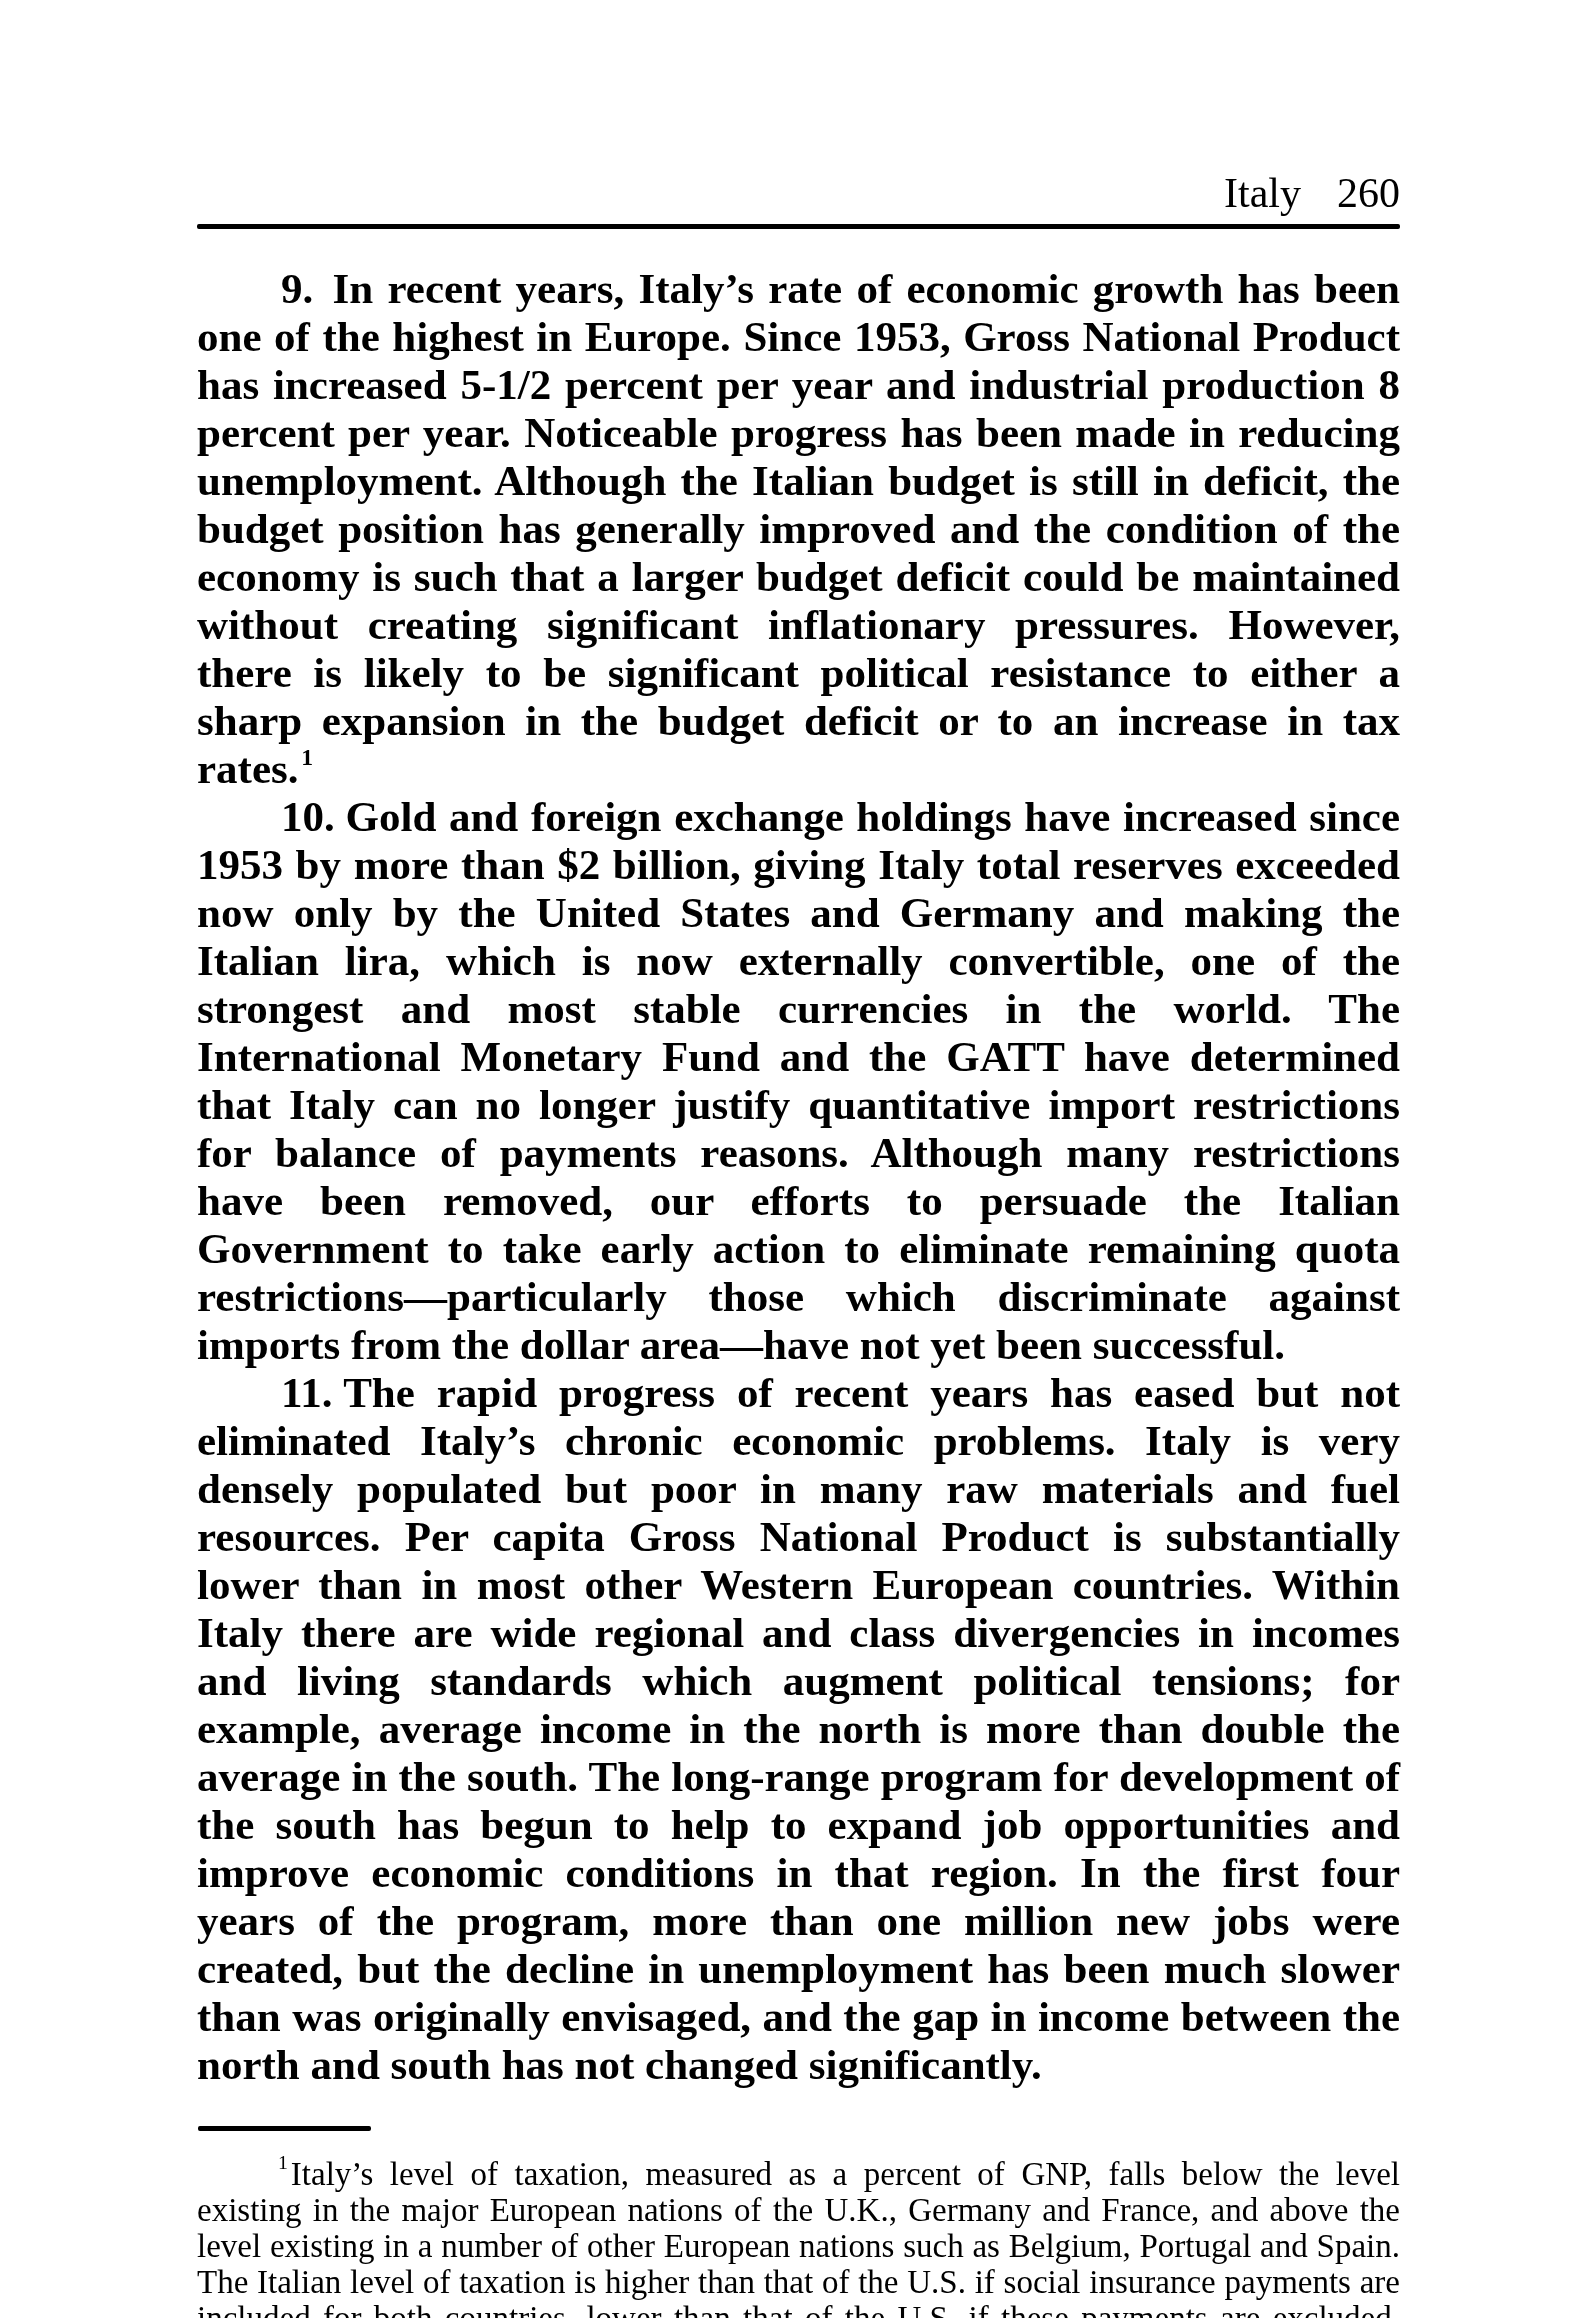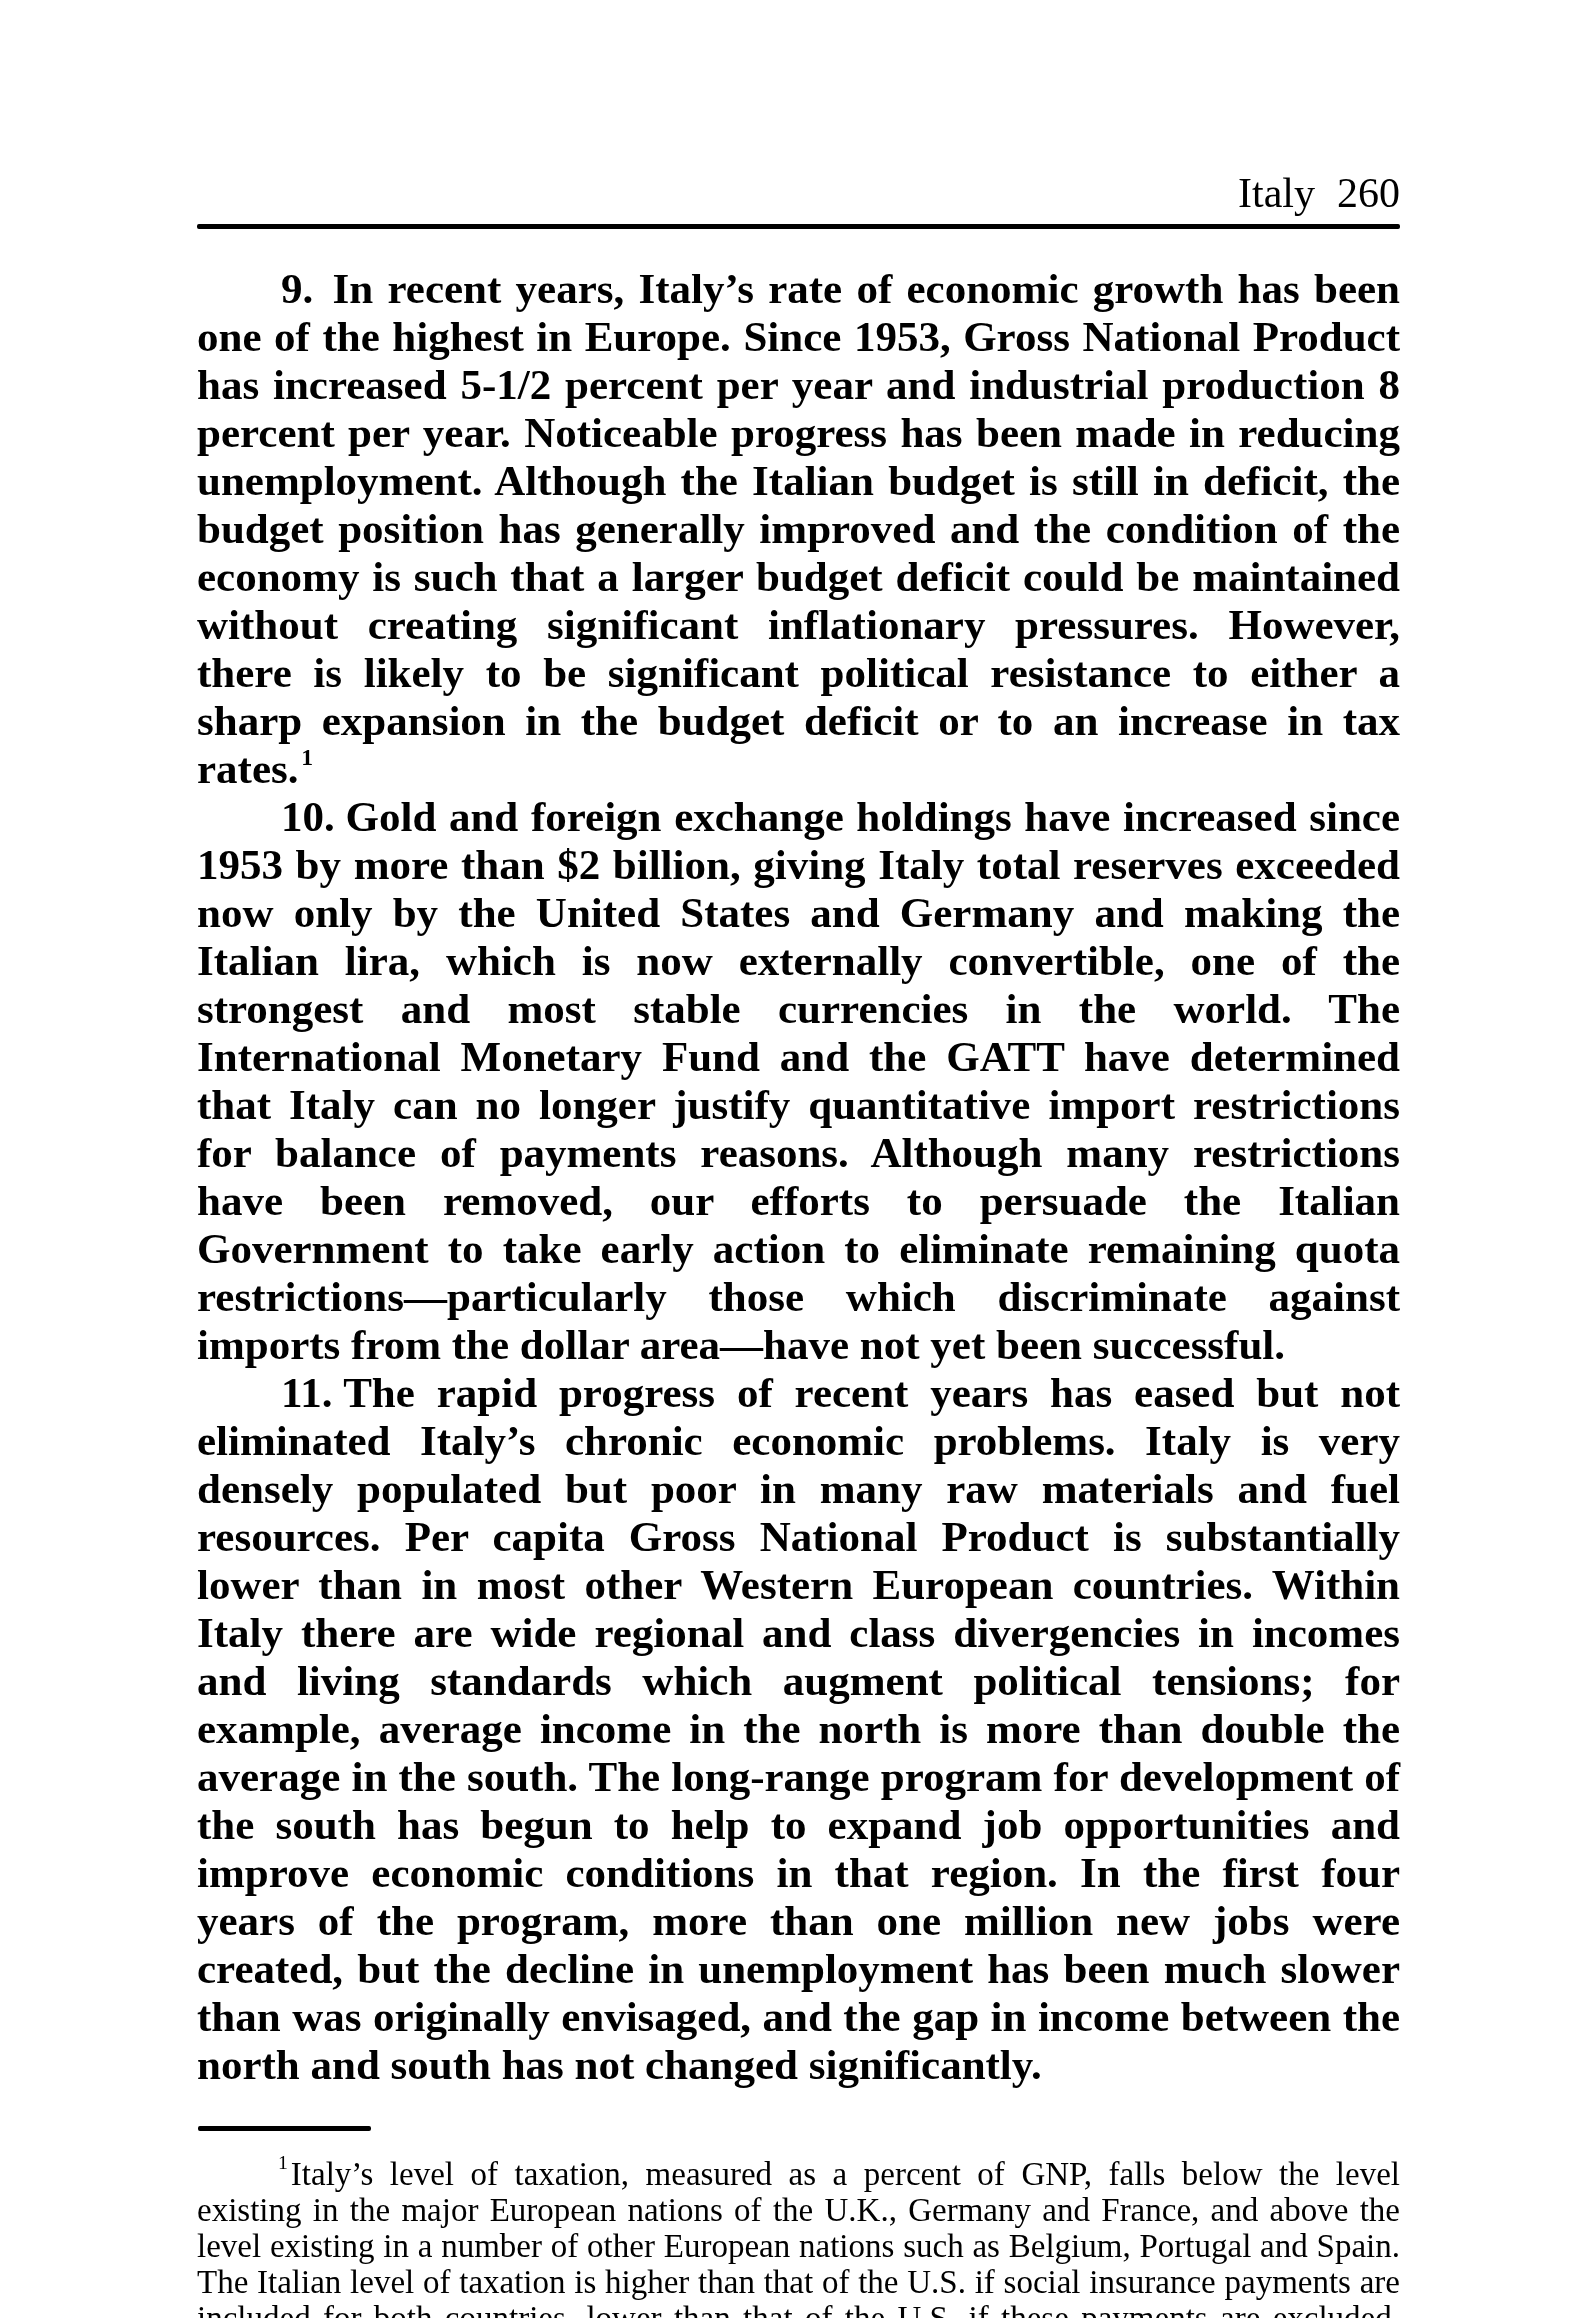--- a/index.html
+++ b/index.html
@@ -20,21 +20,21 @@
     left: 197px;
     top: 170px;
     width: 1203px;
     height: 46px;
     line-height: 46px;
     font-size: 42px;
     text-align: right;
     white-space: nowrap;
   }
   .page-header .running-title {
-    margin-right: 22px;
+    margin-right: 36px;
   }
   .header-rule {
     position: absolute;
     left: 197px;
     top: 224px;
     width: 1203px;
     height: 4.6px;
     background: #000000;
     border-radius: 1.9px;
   }

